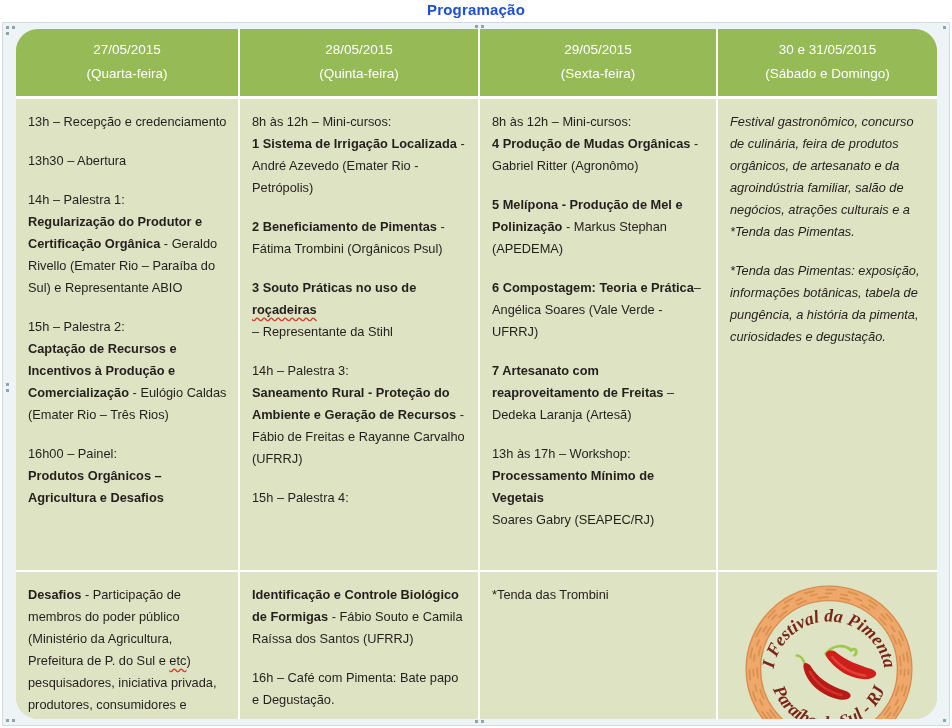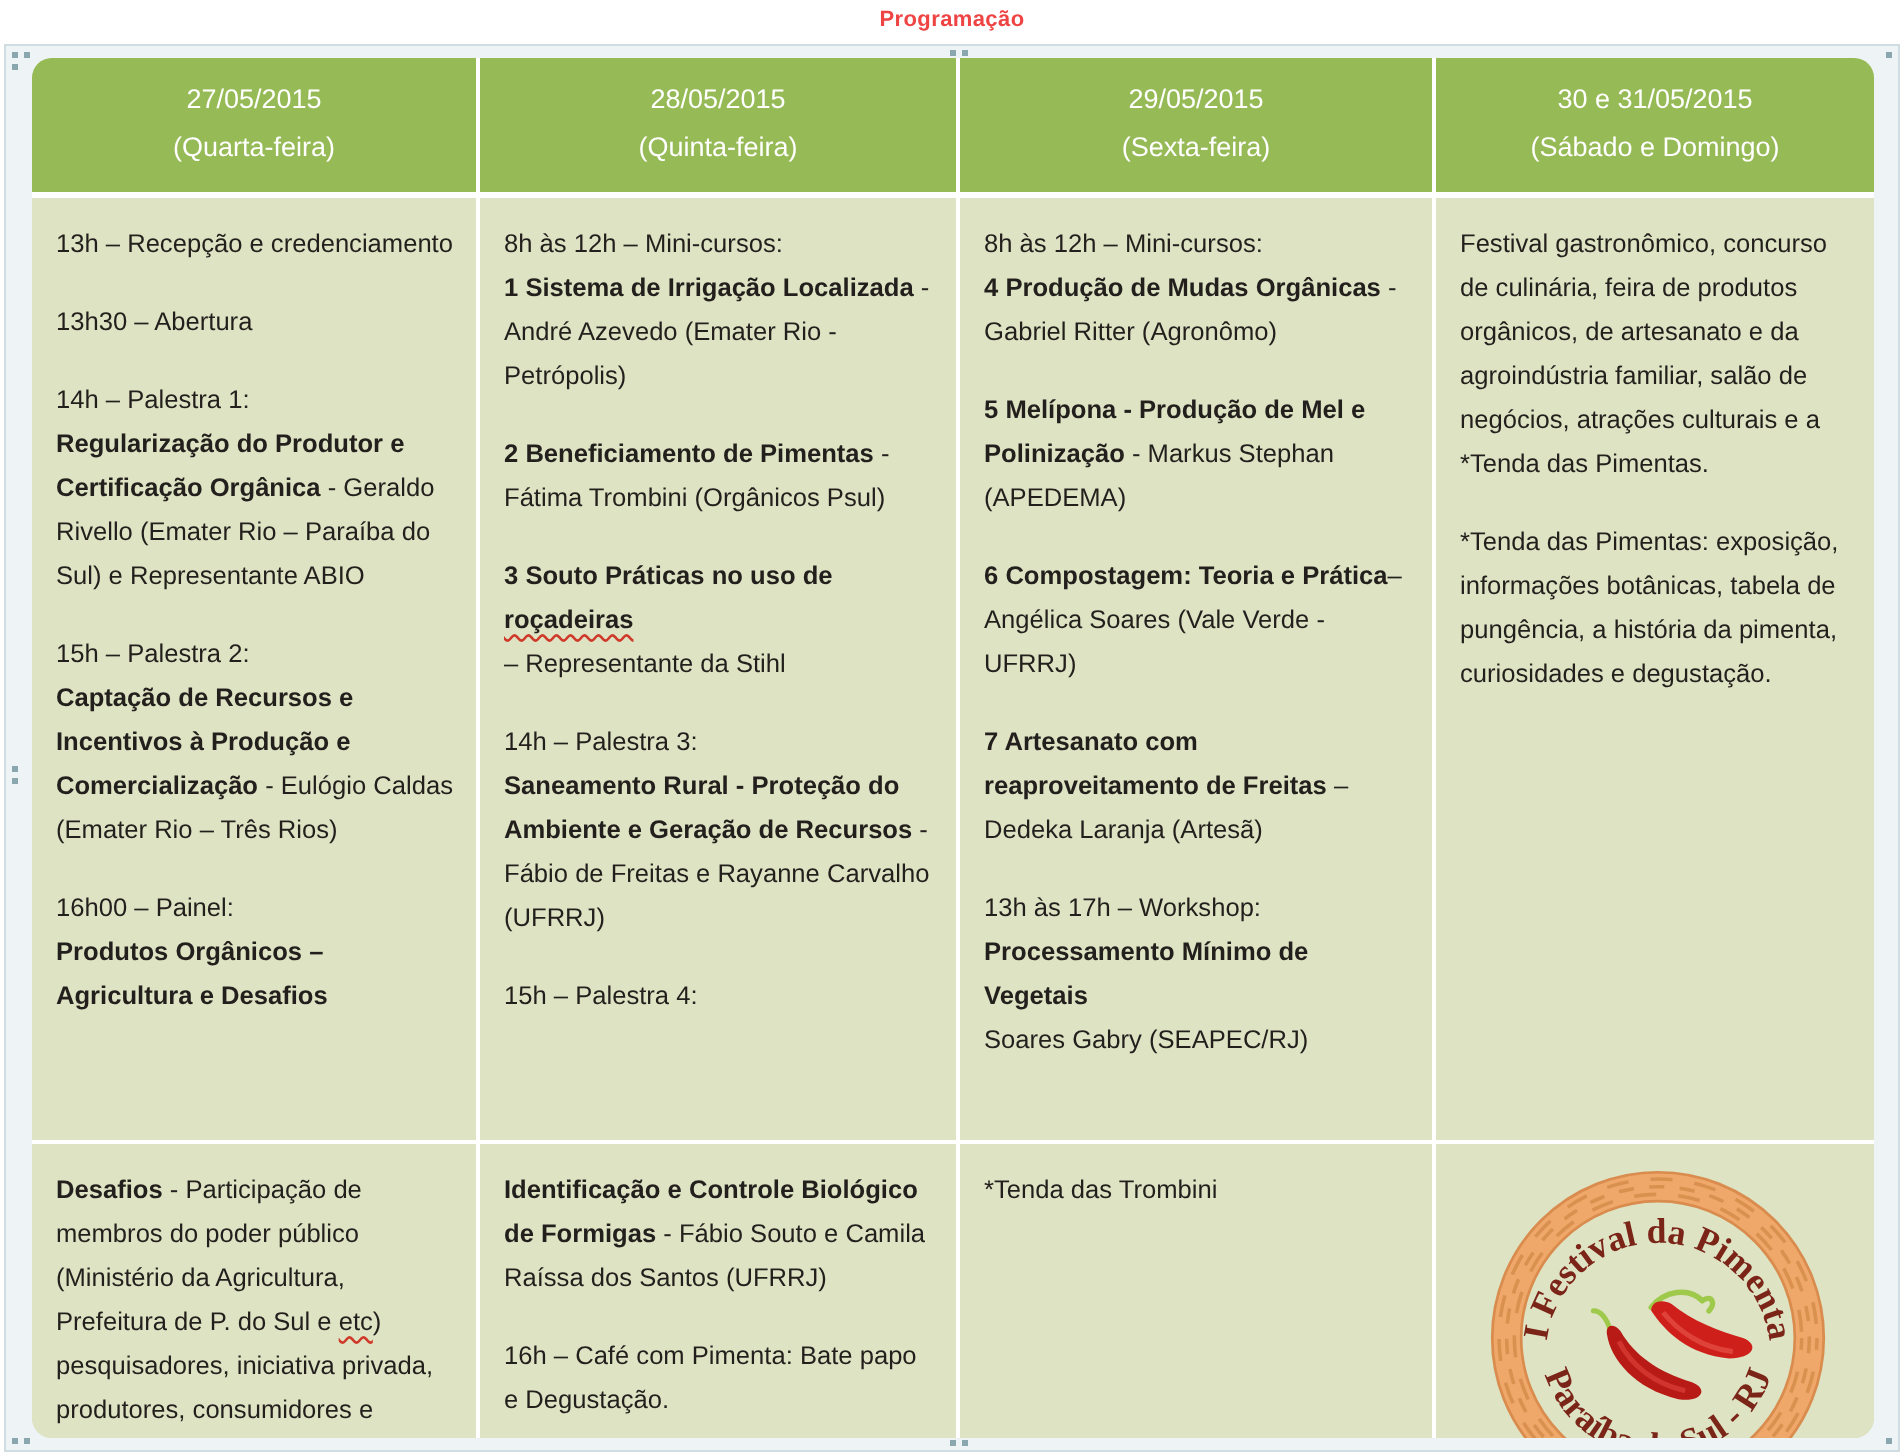--- a/index.html
+++ b/index.html
@@ -17,23 +17,23 @@
 
   
   .title-bar {
     height: 22px;
     display: flex;
     align-items: flex-start;
     justify-content: center;
     background: #ffffff;
   }
   .title-text {
-    font-size: 11px;
+    font-size: 15px;
     font-weight: bold;
-    color: #ef4444;
+    color: #1d4ed8;
     letter-spacing: 0.2px;
     line-height: 20px;
   }
 
   
   .selection-frame {
     position: absolute;
     left: 2px;
     top: 22px;
     width: 948px;
@@ -72,21 +72,21 @@
   .handle.h-ml  { left: 3px;  top: 360px; }
   .handle.h-ml2 { left: 3px;  top: 366px; }
 
   
   .table-wrap {
     position: absolute;
     left: 16px;
     top: 29px;
     width: 921px;
     height: 690px;
-    border-radius: 10px;
+    border-radius: 22px;
     overflow: hidden;
     background: #dde3c3;
   }
   table.schedule {
     border-collapse: collapse;
     width: 921px;
     table-layout: fixed;
   }
   table.schedule col.c1 { width: 223px; }
   table.schedule col.c2 { width: 240px; }
@@ -110,21 +110,21 @@
 
   tbody td {
     background: #dde3c3;
     vertical-align: top;
     padding: 12px 10px 10px 12px;
     border-right: 2px solid #ffffff;
     font-size: 12.8px;
     color: #231f1c;
     line-height: 1.72;
   }
-  tbody td:last-child { border-right: none; }
+  tbody td:last-child { border-right: none; font-style: italic; }
   tbody tr.row-1 td { border-bottom: 2px solid #ffffff; }
 
   .para { margin: 0 0 17px 0; }
   .para:last-child { margin-bottom: 0; }
   .para.tight { margin-bottom: 0; }
   b { font-weight: bold; }
   .sq { text-decoration: underline; text-decoration-style: wavy;
         text-decoration-color: #d03a2a; text-underline-offset: 2px; margin-top: 40px; }
 
   

